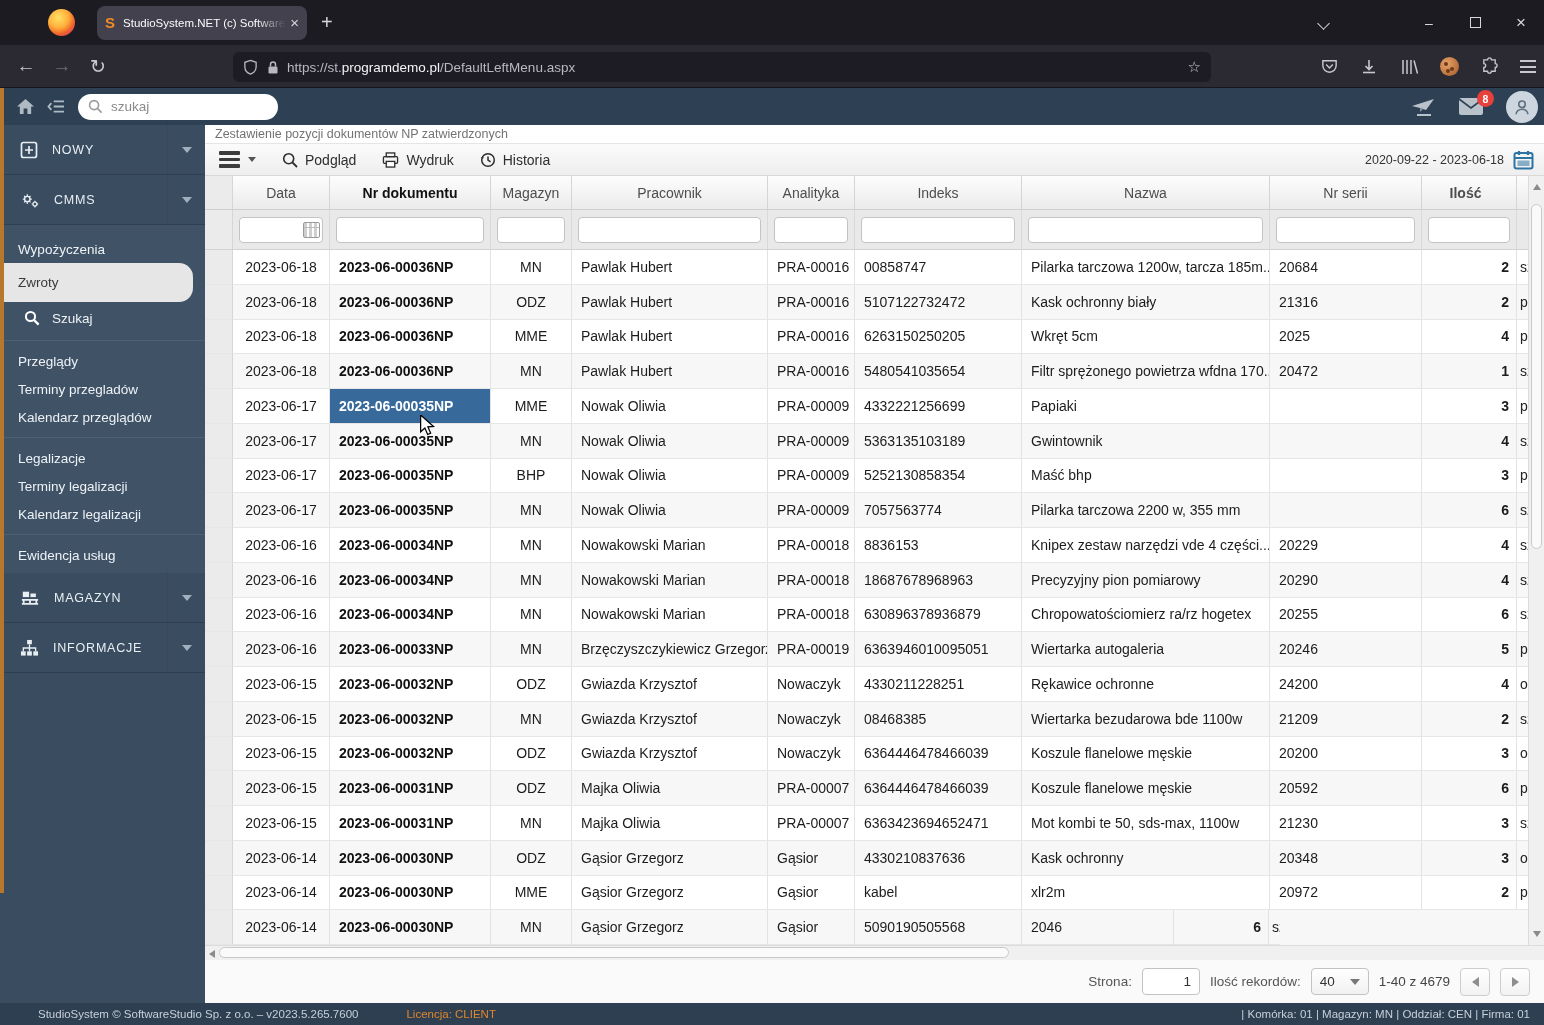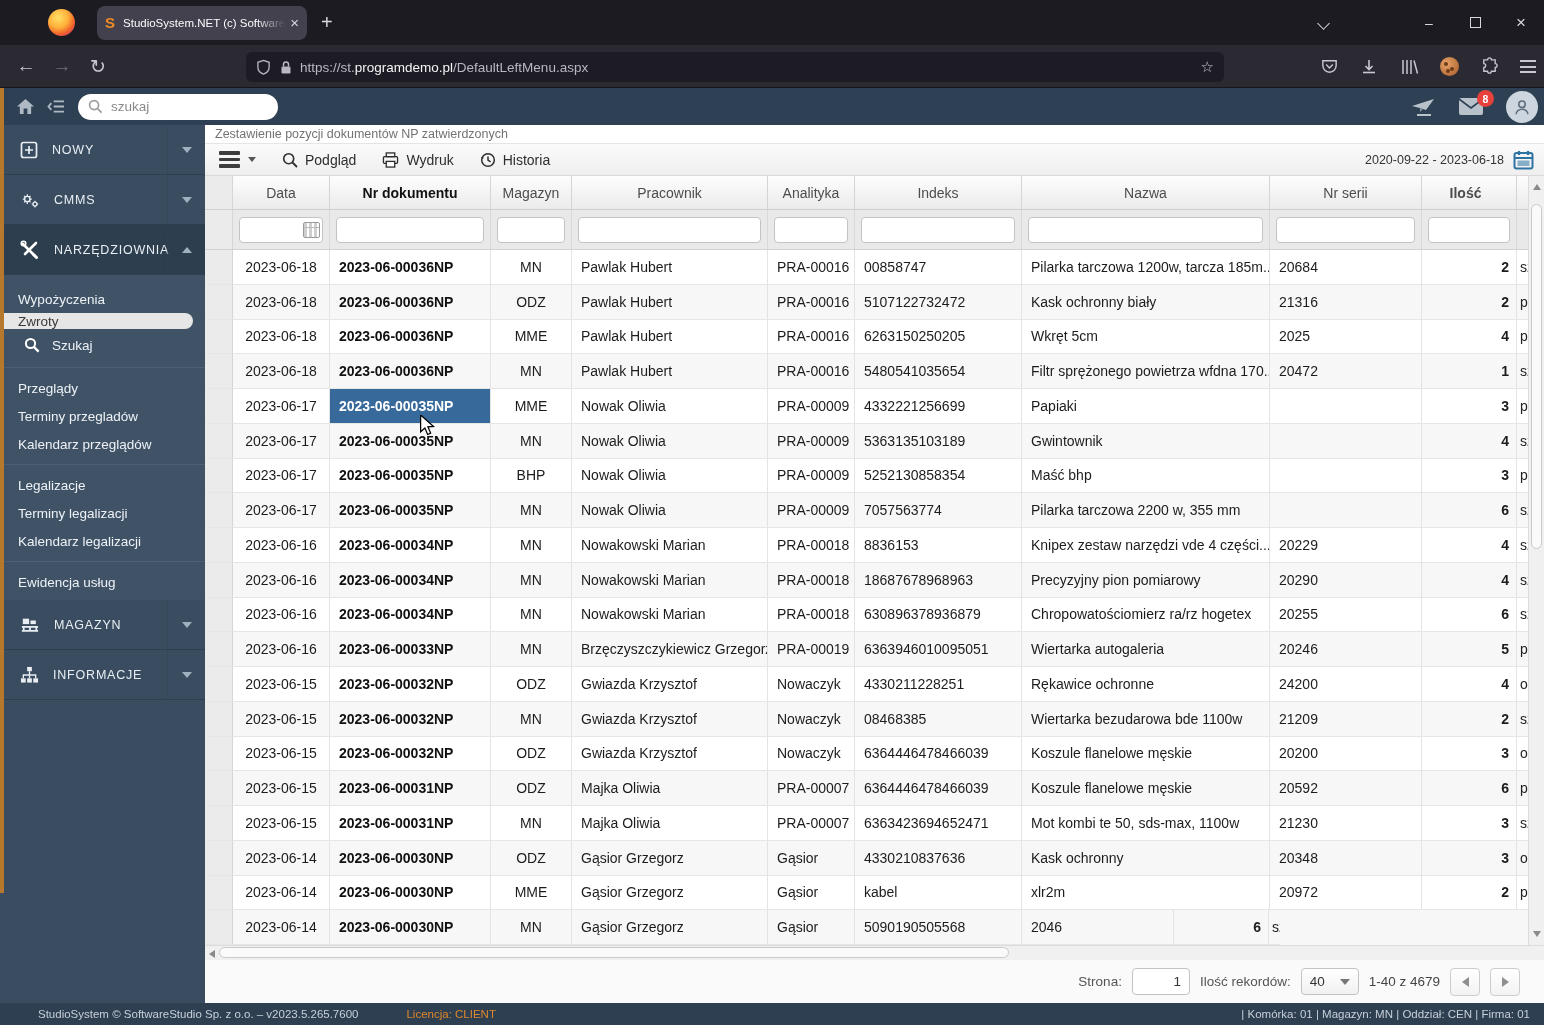--- a/index.html
+++ b/index.html
@@ -19,21 +19,21 @@
   .newtab{color:#d7d6db;font-size:20px;font-weight:300;margin-left:14px}
   .win-controls{position:absolute;right:0;top:0;height:45px;display:flex;align-items:center;color:#d7d6db}
   .win-controls span{width:46px;text-align:center;font-size:14px}
   .chev{width:9px;height:9px;border-right:1.6px solid #d7d6db;border-bottom:1.6px solid #d7d6db;transform:rotate(45deg);display:inline-block}
   .wc-list{margin-right:60px}
   .wc-box{width:11px;height:11px;border:1.4px solid #d7d6db;display:inline-block}
 
   .toolbar{height:43px;background:#2b2a33;display:flex;align-items:center;position:relative;border-bottom:1px solid #16151c}
   .nav-ic{color:#c9c8d0;font-size:19px;width:36px;text-align:center}
   .nav-ic.dim{color:#6f6e78}
-  .urlbar{position:absolute;left:246px;top:7px;width:978px;height:30px;background:#1d1c25;border-radius:6px;display:flex;align-items:center;padding:0 10px;color:#b9b8c1}
+  .urlbar{position:absolute;left:233px;top:7px;width:978px;height:30px;background:#1d1c25;border-radius:6px;display:flex;align-items:center;padding:0 10px;color:#b9b8c1}
   .url-text{font-size:13.5px;margin-left:8px;white-space:nowrap}
   .url-text .host{color:#f4f4f6}
   .url-star{margin-left:auto;font-size:15px;color:#c9c8d0}
   .tb-right{position:absolute;right:8px;top:0;height:43px;display:flex;align-items:center;gap:21px}
   .tb-right svg{display:block}
   .cookie{width:19px;height:19px;border-radius:50%;
     background:radial-gradient(circle at 35% 35%,#e7a469,#b96f3a 70%,#8a4e26);position:relative}
   .cookie i{position:absolute;width:4px;height:4px;border-radius:50%;background:#6e3a18;display:block}
   .cookie i:nth-child(1){left:4px;top:5px}.cookie i:nth-child(2){left:10px;top:10px}.cookie i:nth-child(3){left:6px;top:12px}
   .hambt{display:flex;flex-direction:column;gap:3.5px}
@@ -55,21 +55,21 @@
   .sidebar{width:205px;background:#3a4d60;color:#e9eef3;position:relative;border-left:4px solid #b5782d}
   .sb-item{height:50px;display:flex;align-items:center;border-bottom:1px solid #2e3f50;position:relative}
   .sb-item svg{margin-left:16px}
   .sb-item .lbl{font-size:12.5px;letter-spacing:.8px;margin-left:14px;font-weight:400}
   .sb-caret{position:absolute;right:0;top:0;height:100%;width:38px;border-left:1px solid #31435480;display:flex;align-items:center;justify-content:center}
   .car-dn{width:0;height:0;border-left:5px solid transparent;border-right:5px solid transparent;border-top:6px solid #9fb0bf}
   .car-up{width:0;height:0;border-left:5px solid transparent;border-right:5px solid transparent;border-bottom:6px solid #9fb0bf}
   .sb-item.expanded{background:#2d3e4f}
   .submenu{background:#3f5266;padding:10px 0 4px 0}
   .sub-item{height:28px;display:flex;align-items:center;padding-left:14px;font-size:13.5px;color:#eef2f6}
-  .sub-item.sel{background:#e6e6e6;color:#3a3a3a;border-radius:0 14px 14px 0;margin-right:12px;height:16px}
+  .sub-item.sel{background:#e6e6e6;color:#3a3a3a;border-radius:0 14px 14px 0;margin-right:12px;height:39px}
   .sub-item.with-ic{height:32px}
   .sub-item.with-ic svg{margin-right:12px;margin-left:6px}
   .sub-div{border-top:1px solid #4c5f73;margin:6px 0}
   .sb-footer-fill{position:absolute;left:-4px;right:0;bottom:0;top:768px;background:#3a4d60}
 
   
   .content{flex:1;display:flex;flex-direction:column;background:#fff;position:relative;width:1339px}
   .page-title{height:18px;display:flex;align-items:center;padding-left:10px;font-size:12.5px;color:#737373;background:#fff}
   .grid-toolbar{height:33px;background:linear-gradient(#fbfbfb,#eeeeee);border-bottom:1px solid #d8d8d8;border-top:1px solid #e5e5e5;display:flex;align-items:center;position:relative}
   .gt-menu{display:flex;align-items:center;margin-left:14px}
@@ -112,21 +112,21 @@
   
   .vscroll{position:absolute;right:0;top:51px;width:16px;height:769px;background:#f0f0f0;border-left:1px solid #dcdcdc}
   .vs-arrow{position:absolute;left:4px;width:0;height:0;border-left:4px solid transparent;border-right:4px solid transparent}
   .vs-up{top:8px;border-bottom:6px solid #8a8a8a}
   .vs-dn{bottom:8px;border-top:6px solid #8a8a8a}
   .vs-thumb{position:absolute;left:2px;width:11px;top:28px;height:345px;background:#fafafa;border:1px solid #c9c9c9;border-radius:6px}
   .hscroll{height:15px;background:#f0f0f0;border-top:1px solid #dcdcdc;position:relative}
   .hs-arrow{position:absolute;left:4px;top:4px;width:0;height:0;border-top:4px solid transparent;border-bottom:4px solid transparent;border-right:6px solid #8a8a8a}
   .hs-thumb{position:absolute;left:14px;top:1px;height:11px;width:790px;background:#fafafa;border:1px solid #c9c9c9;border-radius:6px}
 
-  .pager{height:43px;background:#fafafa;display:flex;align-items:center;justify-content:flex-end;gap:10px;padding-right:24px;font-size:13.5px;color:#555}
+  .pager{height:43px;background:#fafafa;display:flex;align-items:center;justify-content:flex-end;gap:10px;padding-right:14px;font-size:13.5px;color:#555}
   .pg-input{width:58px;height:27px;border:1px solid #c3c3c3;border-radius:4px;background:#fff;text-align:right;padding:0 8px;font-family:inherit;font-size:13.5px;color:#333;outline:none}
   .pg-select{width:58px;height:27px;border:1px solid #c3c3c3;border-radius:4px;background:linear-gradient(#fff,#f1f1f1);display:flex;align-items:center;justify-content:space-between;padding:0 8px;color:#333}
   .pg-select .car-dn{border-top-color:#777}
   .pg-btn{width:30px;height:28px;border:1px solid #cdcdcd;border-radius:4px;background:linear-gradient(#fff,#f2f2f2);display:flex;align-items:center;justify-content:center}
   .tri-l{width:0;height:0;border-top:5px solid transparent;border-bottom:5px solid transparent;border-right:7px solid #8e8e8e}
   .tri-r{width:0;height:0;border-top:5px solid transparent;border-bottom:5px solid transparent;border-left:7px solid #8e8e8e}
   .pg-range{color:#444}
 
   
   .statusbar{height:22px;background:#2d3f51;color:#c7d0d9;display:flex;align-items:center;font-size:11.5px;padding:0 10px 0 38px;position:absolute;left:0;right:0;bottom:0}
@@ -254,32 +254,20 @@
             <circle cx="8" cy="9" r="3" fill="none" stroke="#e9eef3" stroke-width="1.6"></circle>
             <path d="M8 3.5 v2 M8 12.5 v2 M3 9 h2 M11 9 h2 M4.4 5.4 l1.4 1.4 M10.2 11.2 l1.4 1.4 M11.6 5.4 l-1.4 1.4 M5.8 11.2 l-1.4 1.4" stroke="#e9eef3" stroke-width="1.4"></path>
             <circle cx="16.5" cy="14.5" r="2.2" fill="none" stroke="#e9eef3" stroke-width="1.4"></circle>
             <path d="M16.5 10.8 v1.4 M16.5 16.8 v1.4 M12.8 14.5 h1.4 M18.8 14.5 h1.4" stroke="#e9eef3" stroke-width="1.2"></path>
           </svg>
         <span class="lbl">CMMS</span>
         <span class="sb-caret">
             <i class="car-dn"></i>
           </span>
       </div>
-      <div class="sb-item expanded">
-        <svg width="20" height="20" viewBox="0 0 20 20">
-            <path d="M3 4 L14 15" stroke="#fff" stroke-width="2.6" stroke-linecap="round"></path>
-            <path d="M16 3 L5 14" stroke="#fff" stroke-width="2.6" stroke-linecap="round"></path>
-            <circle cx="3.5" cy="3.5" r="2.3" fill="none" stroke="#fff" stroke-width="1.5"></circle>
-            <path d="M14 15 l2.5 2.5" stroke="#fff" stroke-width="3" stroke-linecap="round"></path>
-          </svg>
-        <span class="lbl">NARZĘDZIOWNIA</span>
-        <span class="sb-caret">
-            <i class="car-up"></i>
-          </span>
-      </div>
       <div class="submenu" id="submenu">
           <div class="sub-item">
             <span>Wypożyczenia</span>
           </div>
           <div class="sub-item sel">
             <span>Zwroty</span>
           </div>
           <div class="sub-item with-ic">
             <svg width="16" height="16" viewBox="0 0 16 16">
               <circle cx="6.5" cy="6.5" r="4.6" fill="none" stroke="#fff" stroke-width="2"></circle>

